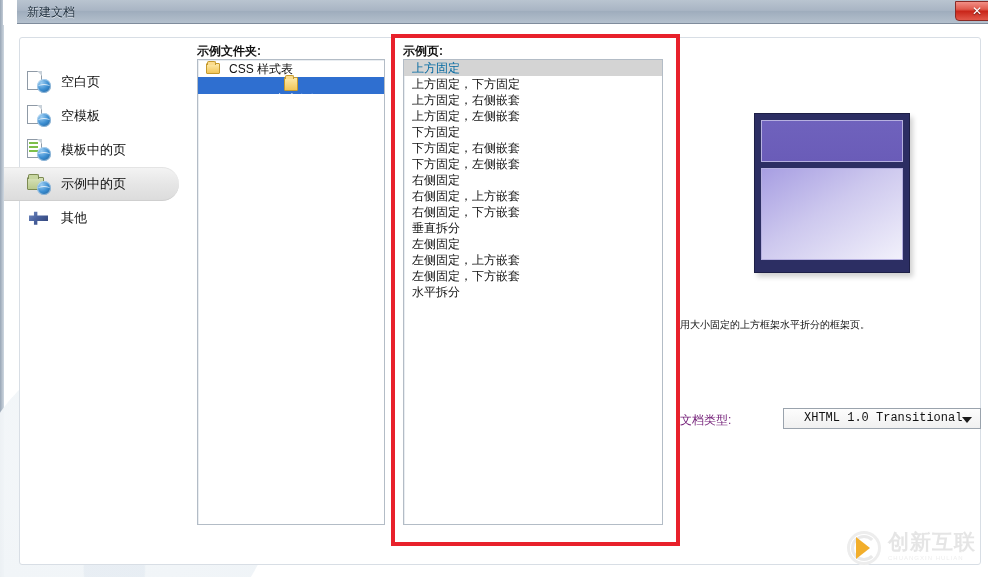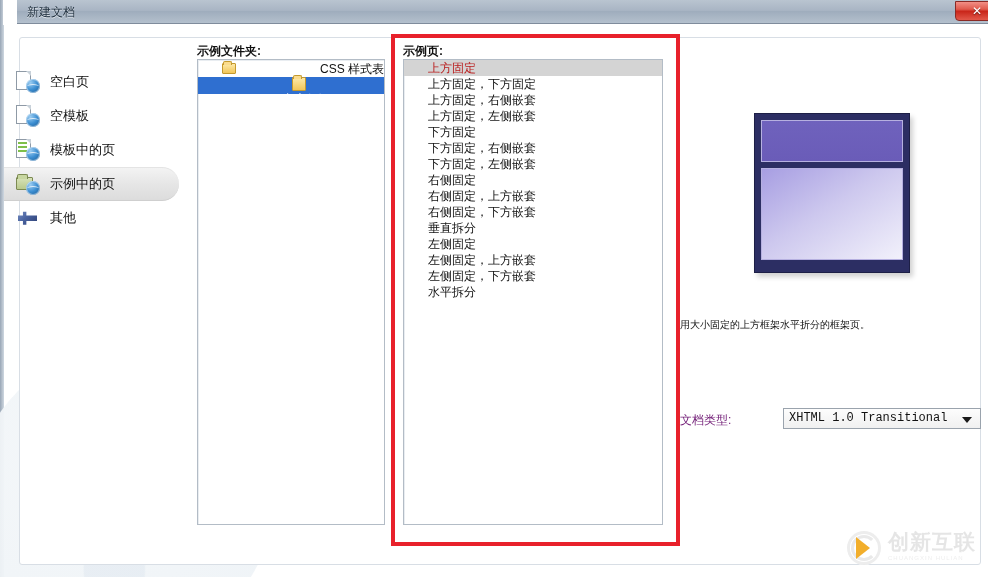--- a/index.html
+++ b/index.html
@@ -81,21 +81,21 @@
   }
 
   
   .sidebar {
     position: absolute; left: 0; top: 40px; width: 180px;
   }
   .side-item {
     position: relative;
     height: 34px;
     display: flex; align-items: center;
-    padding-left: 12px;
+    padding-left: 23px;
     cursor: pointer;
   }
   .side-item.selected {
     background: linear-gradient(to bottom, #f3f3f3 0%, #e6e6e6 50%, #dcdcdc 100%);
     border-top: 1px solid #e4e4e4;
     border-bottom: 1px solid #cfcfcf;
     border-radius: 0 17px 17px 0;
     width: 175px;
   }
   .side-label {
@@ -156,34 +156,34 @@
   .listbox {
     position: absolute;
     background: #ffffff;
     border: 1px solid #b3bcc6;
     box-shadow: inset 1px 1px 0 #e9edf1;
     overflow: hidden;
   }
   .lb-row {
     height: 16px; line-height: 16px;
     font-size: 12px; color: #111;
-    padding-left: 24px; white-space: nowrap; cursor: pointer; justify-content: space-between;
+    padding-left: 8px; white-space: nowrap; cursor: pointer;
   }
   .lb-row.folderrow { display: flex; align-items: center; height: 17px; }
   .folder-ico {
     position: relative; width: 14px; height: 11px; flex: 0 0 14px; margin-right: 9px;
     background: linear-gradient(to bottom, #fde9a8 0%, #f2c659 100%);
     border: 1px solid #c59a2e; border-radius: 1px;
   }
   .folder-ico:before {
     content: ""; position: absolute; left: 0; top: -3px; width: 7px; height: 3px;
     background: #fbdc8d; border: 1px solid #c59a2e; border-bottom: 0; border-radius: 2px 2px 0 0;
   }
   .lb-row.sel-blue { background: #2f6fd0; color: #ffffff; flex-direction: column; }
-  .lb-row.sel-gray { background: #d4d4d4; color: #b91c1c; }
+  .lb-row.sel-gray { background: #d4d4d4; color: #0369a1; }
 
   
   .red-annot {
     position: absolute;
     border: 4px solid #e8212b;
     pointer-events: none;
   }
 
   
   .preview-wrap {
@@ -213,21 +213,21 @@
     position: absolute; left: 676px; top: 387px;
     font-size: 12px; color: #701a75;
   }
   .doctype-select {
     position: absolute; left: 779px; top: 383px;
     width: 198px; height: 21px;
     background: linear-gradient(to bottom, #fdfdfd 0%, #f0f0f0 100%);
     border: 1px solid #9aa3ad;
     font-family: "Liberation Mono", "DejaVu Sans Mono", monospace;
     font-size: 12px; color: #111;
-    line-height: 19px; padding-left: 5px;
+    line-height: 19px; padding-left: 20px;
     cursor: pointer;
     white-space: nowrap; overflow: hidden;
   }
   .dd-arrow {
     position: absolute; right: 8px; top: 8px;
     width: 0; height: 0;
     border-left: 5px solid transparent;
     border-right: 5px solid transparent;
     border-top: 6px solid #1a1a1a;
   }

